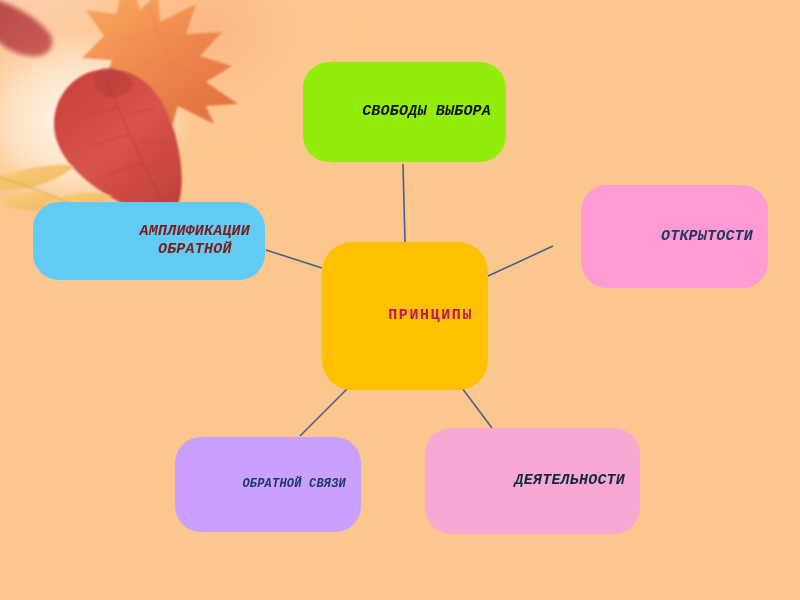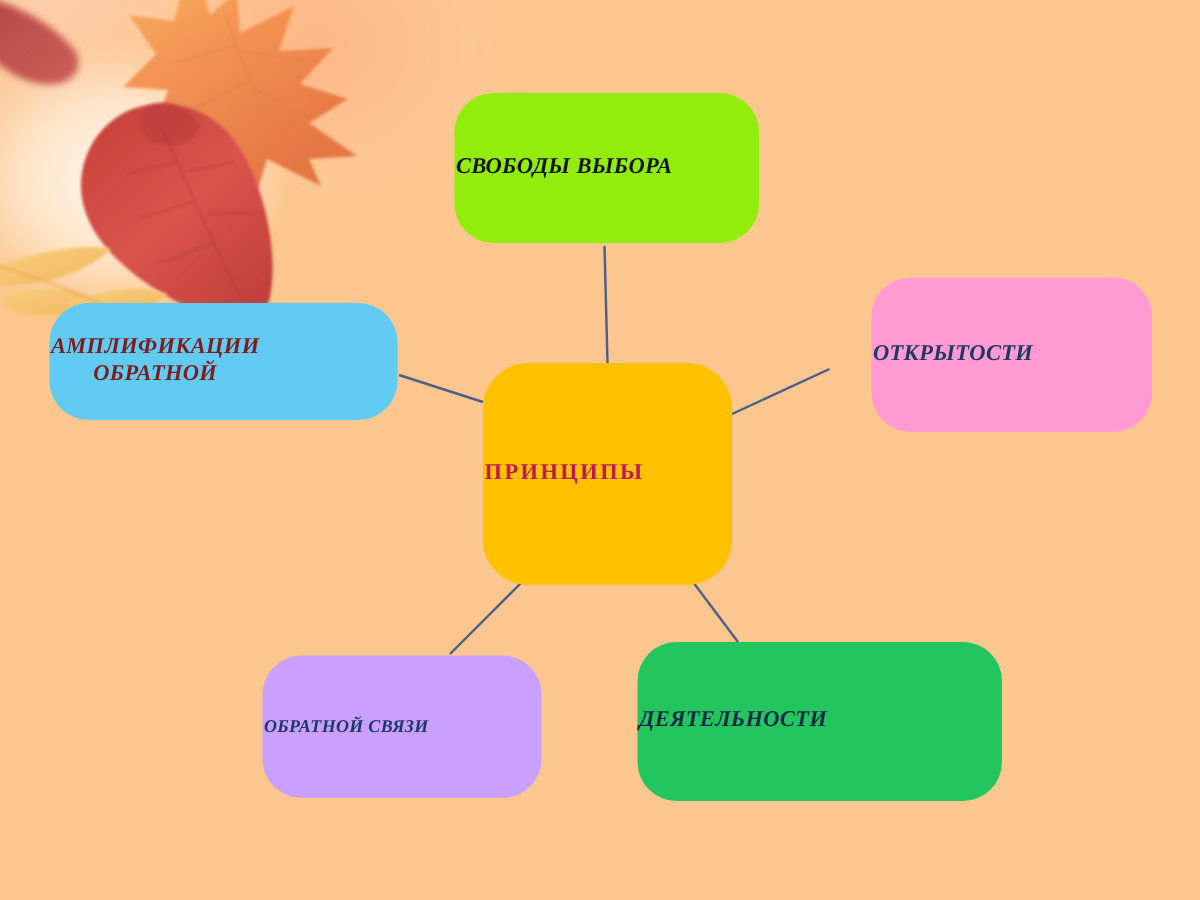--- a/index.html
+++ b/index.html
@@ -42,29 +42,30 @@
   .links {
     position: absolute;
     left: 0; top: 0;
   }
 
   
   .node {
     position: absolute;
     display: flex;
     align-items: center;
-    justify-content: flex-start;
+    justify-content: flex-end;
     text-align: center;
     border-radius: 26px;
     font-weight: bold;
     font-style: italic;
     line-height: 1.18;
     letter-spacing: 0.2px;
     box-sizing: border-box;
-    padding: 6px 1px;
+    padding: 6px 15px;
+    font-family: Liberation Mono, monospace;
   }
 
   .node-center {
     left: 322px; top: 242px;
     width: 166px; height: 148px;
     background: #FFC000;
     color: #be185d;
     border-radius: 30px;
     font-style: normal;
     font-size: 15px;
@@ -94,22 +95,22 @@
   }
   .node-bottom-left {
     left: 175px; top: 437px;
     width: 186px; height: 95px;
     background: #C9A0FF;
     color: #1F3864;
     font-size: 12px;
   }
   .node-bottom-right {
     left: 425px; top: 428px;
-    width: 243px; height: 106px;
-    background: #22c55e;
+    width: 215px; height: 106px;
+    background: #f9a8d4;
     color: #122A46;
     font-size: 15px;
   }
 </style>
 </head>
 <body>
 
 <div id="slide">
 
   <div class="decor-layer">

